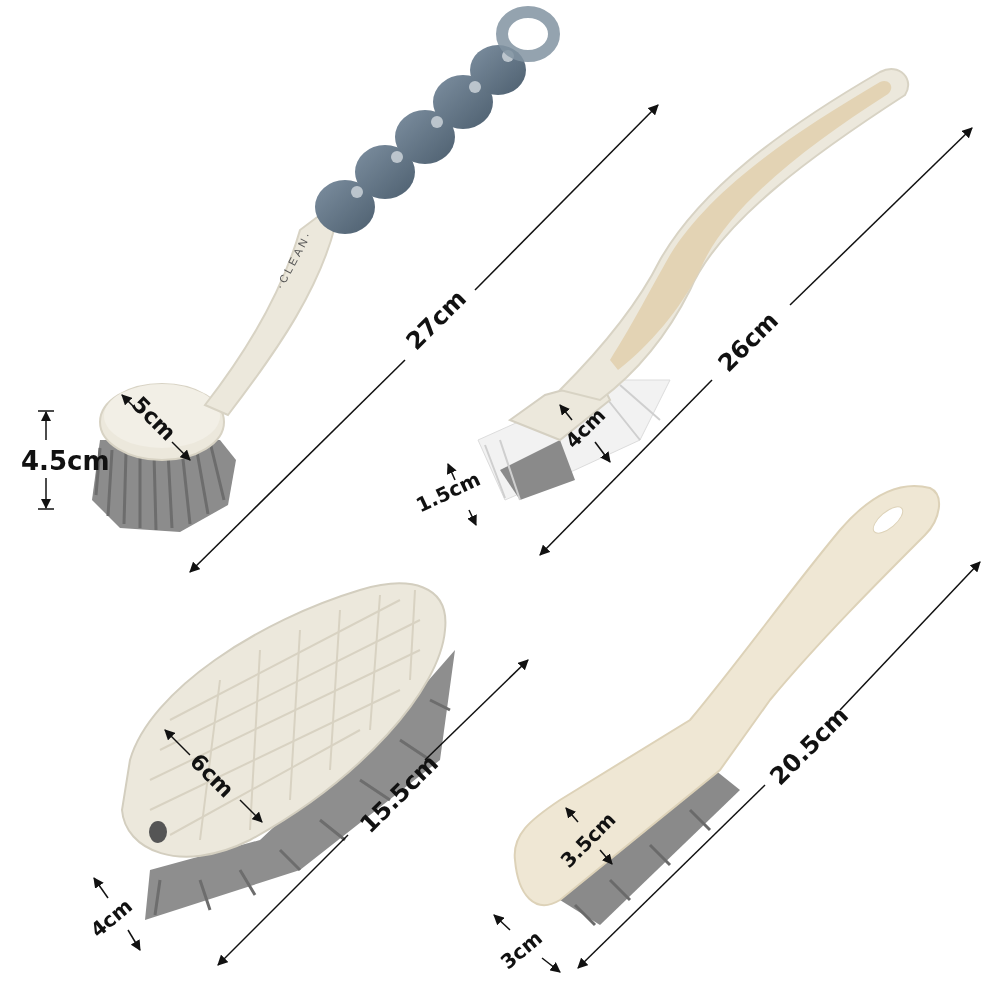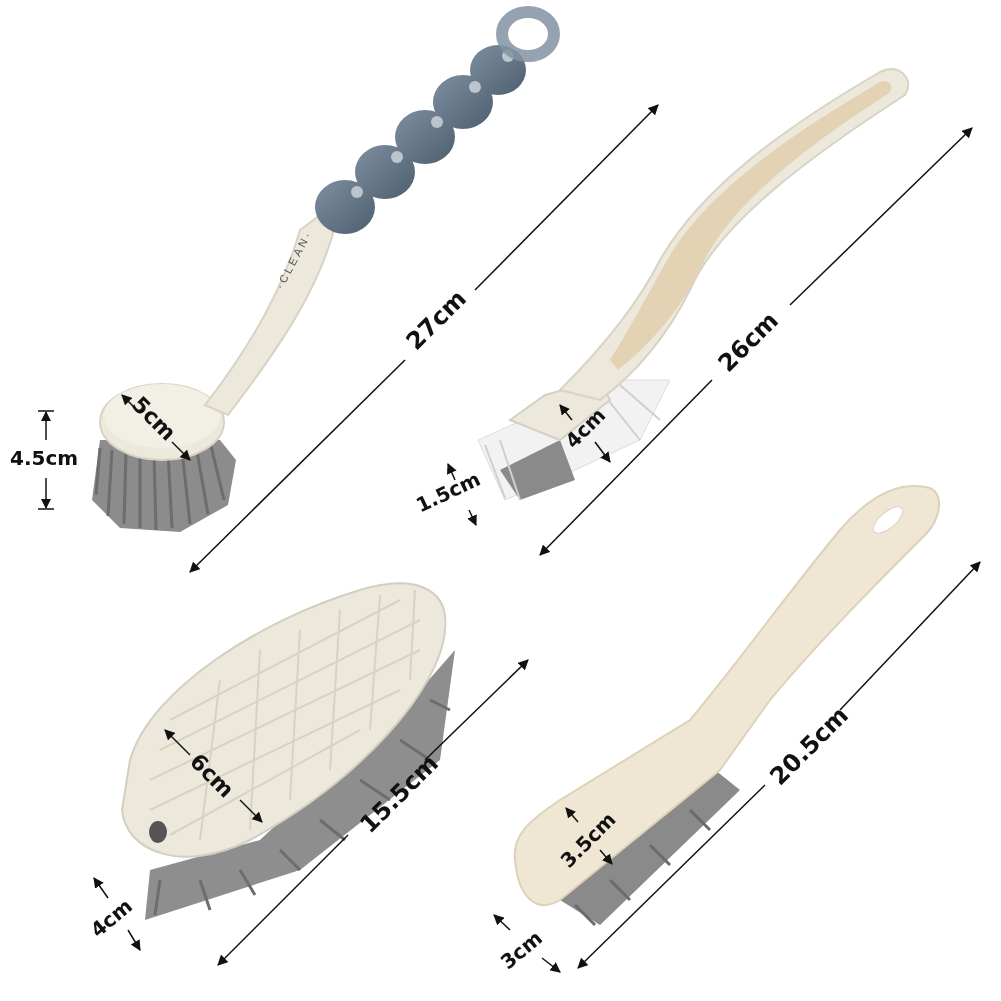--- a/index.html
+++ b/index.html
@@ -121,21 +121,21 @@
     <line x1="566" y1="808" x2="578" y2="822" marker-start="url(#arr)"></line>
     <line x1="600" y1="850" x2="612" y2="864" marker-end="url(#arr)"></line>
 
     <line x1="494" y1="915" x2="510" y2="930" marker-start="url(#arr)"></line>
     <line x1="542" y1="958" x2="560" y2="972" marker-end="url(#arr)"></line>
   </g>
 </svg>
 
 
 <div class="lbl" style="left:400px;top:308px;font-size:24px;transform:rotate(-45deg);">27cm</div>
-<div class="lbl" style="left:10px;top:448px;font-size:20px;">4.5cm</div>
+<div class="lbl" style="left:21px;top:448px;font-size:26px;">4.5cm</div>
 <div class="lbl" style="left:128px;top:408px;font-size:22px;transform:rotate(45deg);">5cm</div>
 
 <div class="lbl" style="left:712px;top:330px;font-size:24px;transform:rotate(-45deg);">26cm</div>
 <div class="lbl" style="left:562px;top:418px;font-size:20px;transform:rotate(-45deg);">4cm</div>
 <div class="lbl" style="left:414px;top:482px;font-size:20px;transform:rotate(-25deg);">1.5cm</div>
 
 <div class="lbl" style="left:350px;top:782px;font-size:24px;transform:rotate(-45deg);">15.5cm</div>
 <div class="lbl" style="left:186px;top:765px;font-size:22px;transform:rotate(45deg);">6cm</div>
 <div class="lbl" style="left:88px;top:908px;font-size:20px;transform:rotate(-40deg);">4cm</div>
 

